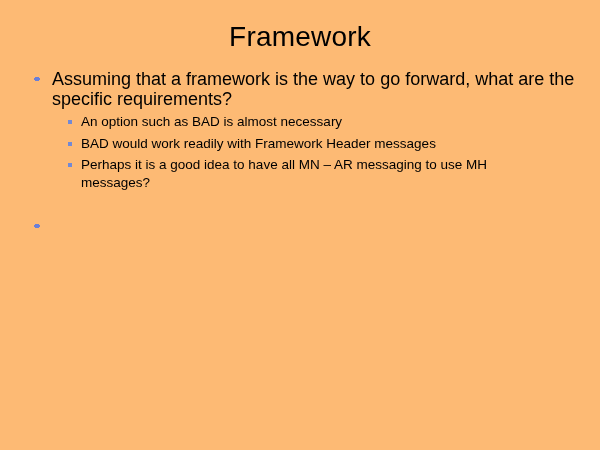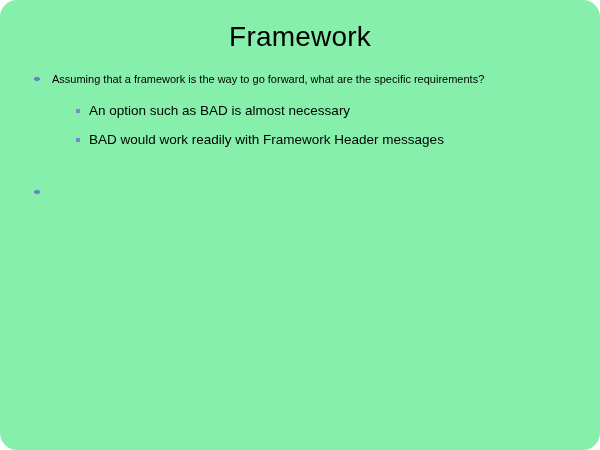--- a/index.html
+++ b/index.html
@@ -9,23 +9,22 @@
     background: #ffffff;
   }
   body {
     font-family: "Liberation Sans", sans-serif;
     -webkit-font-smoothing: antialiased;
   }
   #slide {
     position: relative;
     width: 600px;
     height: 450px;
-    background: #86efac;
+    background: #fdba74;
     overflow: hidden;
-    border-radius: 17px;
   }
 
   
   #slide-title {
     position: absolute;
     left: 0;
     top: 20px;
     width: 600px;
     text-align: center;
     font-size: 28px;
@@ -45,21 +44,21 @@
   }
 
   .bullet-block {
     position: relative;
   }
 
   
   .lvl1 {
     position: relative;
     padding-left: 52px;
-    font-size: 11px;
+    font-size: 18px;
     line-height: 19.5px;
     color: #000000;
     margin: 0;
   }
   .lvl1 .marker {
     position: absolute;
     left: 35px;
     top: 7px;
     width: 4px;
     height: 4px;
@@ -80,21 +79,21 @@
   .lvl2-group {
     margin-top: 1px;
   }
   .lvl2 {
     position: relative;
     padding-left: 77px;
     padding-right: 52px;
     font-size: 13.5px;
     line-height: 17.5px;
     color: #000000;
-    margin: 12px;
+    margin: 4px;
   }
   .lvl2 .marker {
     position: absolute;
     left: 64px;
     top: 7px;
     width: 4px;
     height: 4px;
     background: #7289d4;
     display: block;
   }
@@ -124,20 +123,24 @@
       <div class="lvl2 bullet-block">
         <span class="marker"></span>
         <span class="text">An option such as BAD is almost necessary</span>
       </div>
 
       <div class="lvl2 bullet-block">
         <span class="marker"></span>
         <span class="text">BAD would work readily with Framework Header messages</span>
       </div>
 
+      <div class="lvl2 bullet-block">
+        <span class="marker"></span>
+        <span class="text">Perhaps it is a good idea to have all MN – AR messaging to use MH messages?</span>
+      </div>
 
     </div>
 
     <div class="spacer-para"></div>
 
     <div class="lvl1 bullet-block">
       <span class="marker"></span>
     </div>
 
   </div>

